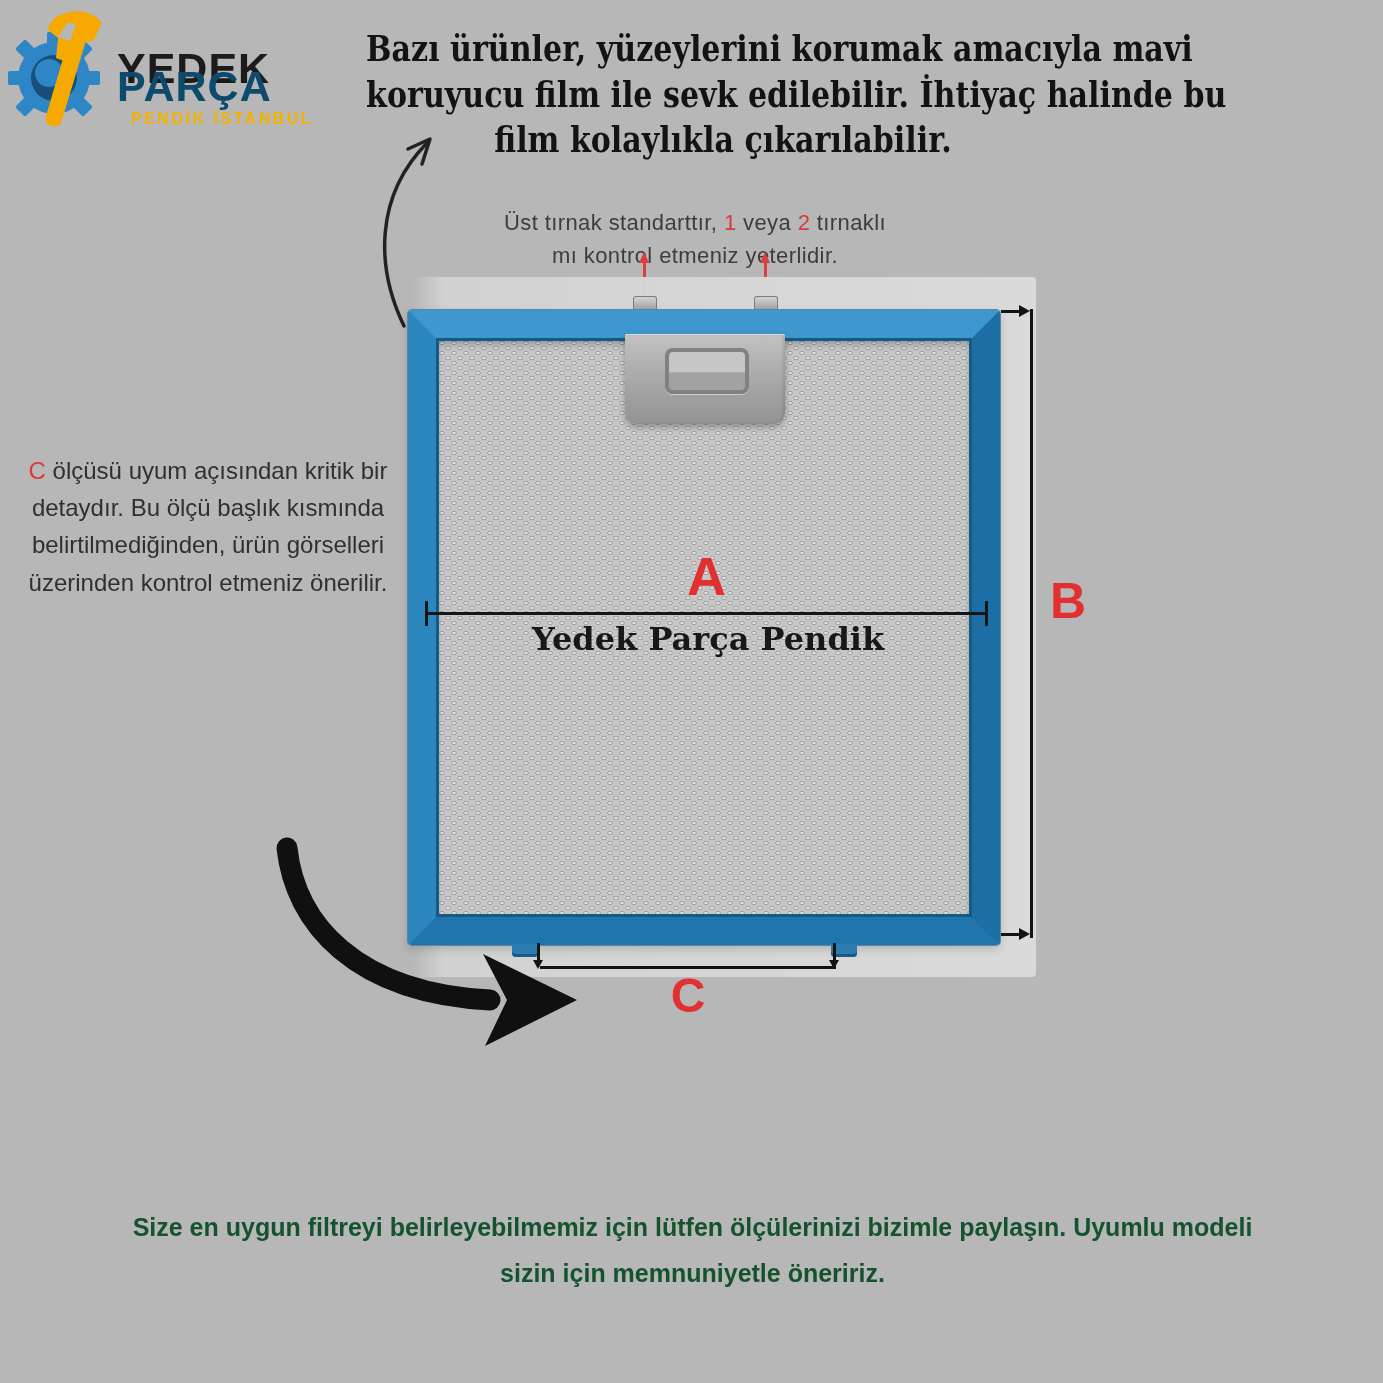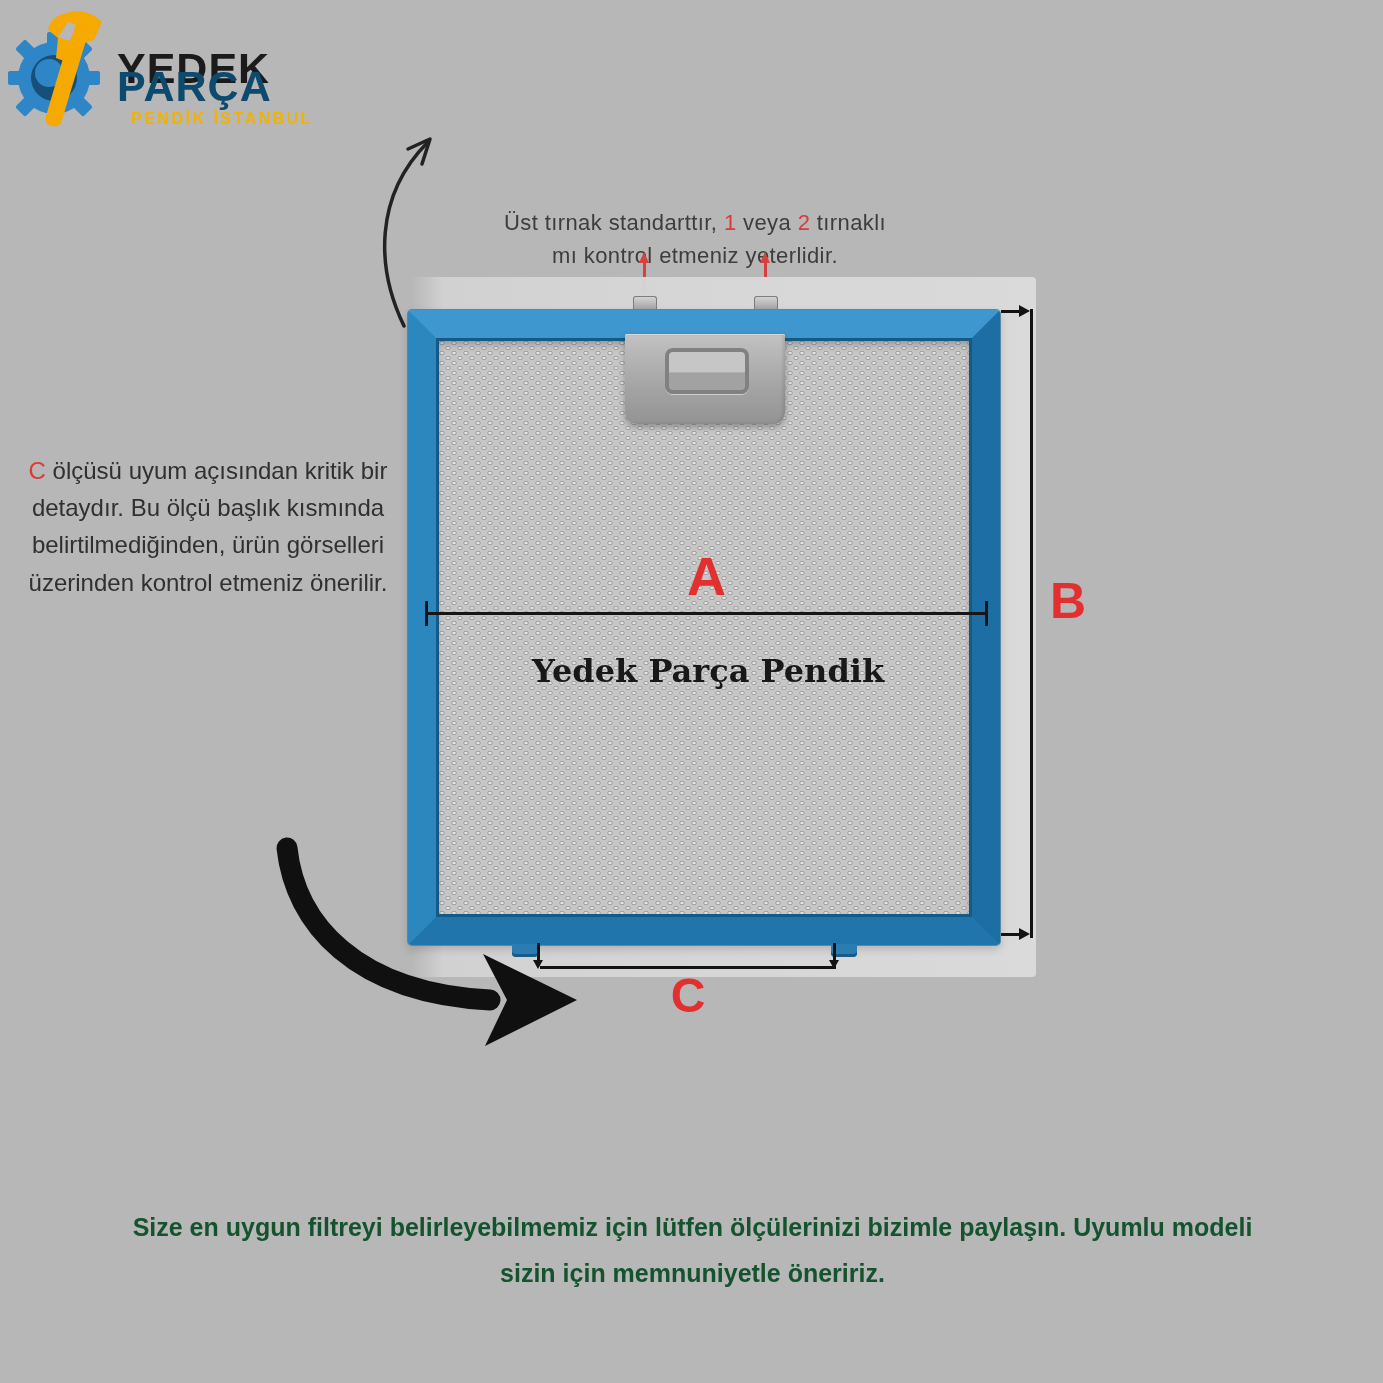--- a/index.html
+++ b/index.html
@@ -52,21 +52,21 @@
     border:1px solid #7c7c7c; border-bottom:none; border-radius:3px 3px 0 0; box-sizing:border-box;}
   
   .tab-bottom{position:absolute; width:26px; height:13px; background:#2a7cb1; border-radius:0 0 4px 4px;
     box-shadow:inset 0 -3px 0 #1a5a85;}
   
   .dim-a-line{position:absolute; left:425px; top:612px; width:563px; height:3px; background:#161616;}
   .dim-a-line::before,.dim-a-line::after{content:""; position:absolute; top:-11px; width:3px; height:25px; background:#161616;}
   .dim-a-line::before{left:0;} .dim-a-line::after{right:0;}
   .dim-label{position:absolute; font-weight:bold; color:#e23030; text-align:center;}
   .dim-a-label{left:425px; top:545px; width:563px; font-size:54px;}
-  .watermark{position:absolute; left:428px; top:652px; width:560px; text-align:center;
+  .watermark{position:absolute; left:428px; top:620px; width:560px; text-align:center;
     font-family:"DejaVu Serif", serif; font-weight:bold; font-size:32px; color:#181818;}
   
   .dim-b-line{position:absolute; left:1030px; top:309px; width:3px; height:629px; background:#131313;}
   .b-connector{position:absolute; height:3px; background:#131313;}
   .b-connector::after{content:""; position:absolute; right:-10px; top:-5px;
     border:6.5px solid transparent; border-right:0; border-left:11px solid #131313;}
   .dim-b-label{left:1038px; top:572px; width:60px; font-size:50px;}
   
   .c-down-arrow{position:absolute; width:2.5px; height:18px; background:#131313;}
   .c-down-arrow::after{content:""; position:absolute; bottom:-8px; left:-4px;
@@ -107,20 +107,25 @@
     <g>
       <path d="M52 10 q26 -12 44 6 l-8 18 -14 4 -8 20 -16 -6 2 -20 -10 -8 q2 -10 10 -14z" fill="#f6a900"></path>
       <path d="M66 22 l16 6 -26 86 q-2 8 -10 6 q-8 -2 -6 -10z" fill="#f6a900"></path>
       <path d="M62 16 l8 3 -6 16 -12 -4z" fill="#b7b7b7"></path>
     </g>
   </svg>
   <div class="brand-l1">YEDEK</div>
   <div class="brand-l2">PARÇA</div>
   <div class="brand-sub">PENDİK İSTANBUL</div>
 
+  <div class="top-note">
+    <div class="ln">Bazı ürünler, yüzeylerini korumak amacıyla mavi</div>
+    <div class="ln">koruyucu film ile sevk edilebilir. İhtiyaç halinde bu</div>
+    <div class="ln">film kolaylıkla çıkarılabilir.</div>
+  </div>
 
   <svg class="curve-arrow" style="left:358px; top:118px;" width="110" height="215" viewBox="0 0 110 215">
     <path d="M46 208 C18 150 16 78 70 24" fill="none" stroke="#222" stroke-width="3.5" stroke-linecap="round"></path>
     <path d="M50 31 L72 21 L64 46" fill="none" stroke="#222" stroke-width="3.5" stroke-linecap="round" stroke-linejoin="round"></path>
   </svg>
 
   <div class="tab-note">
     <span>Üst tırnak standarttır, </span><span class="red">1</span><span> veya </span><span class="red">2</span><span> tırnaklı</span><br>
     <span>mı kontrol etmeniz yeterlidir.</span>
   </div>

